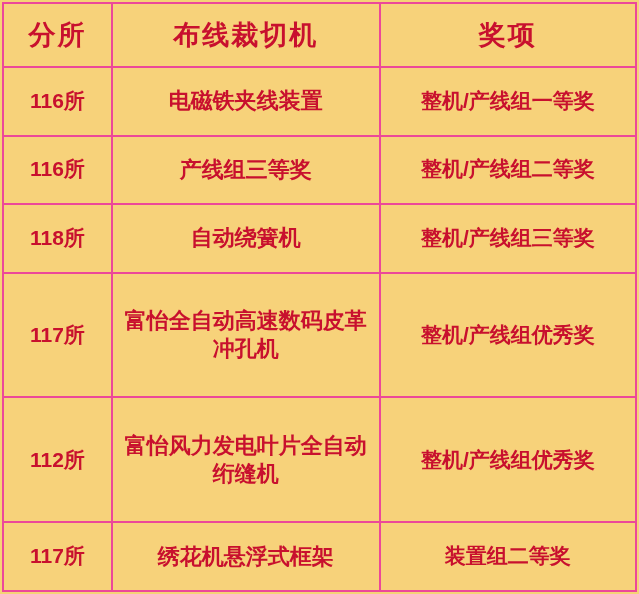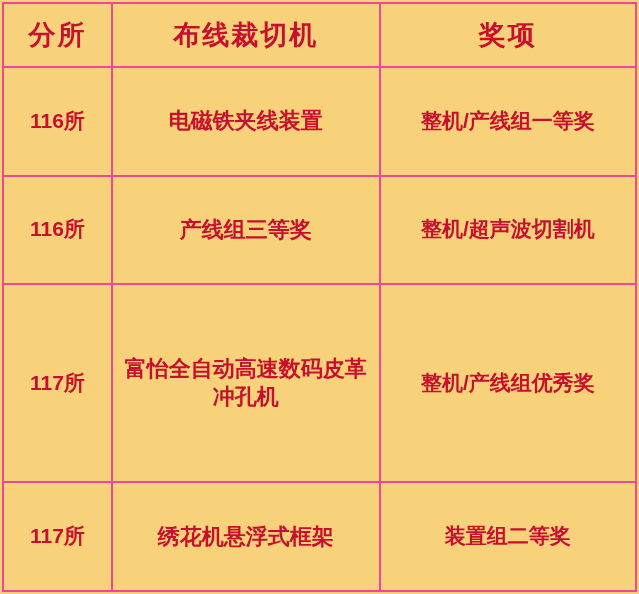--- a/index.html
+++ b/index.html
@@ -81,25 +81,35 @@
     </thead>
     <tbody>
       <tr>
         <td class="unit-cell">116所</td>
         <td class="name-cell">电磁铁夹线装置</td>
         <td class="award-cell">整机/产线组一等奖</td>
       </tr>
       <tr>
         <td class="unit-cell">116所</td>
         <td class="name-cell">产线组三等奖</td>
-        <td class="award-cell">整机/超声波切割机</td>
+        <td class="award-cell">整机/产线组二等奖</td>
+      </tr>
+      <tr>
+        <td class="unit-cell">118所</td>
+        <td class="name-cell">自动绕簧机</td>
+        <td class="award-cell">整机/产线组三等奖</td>
       </tr>
       <tr>
         <td class="unit-cell">117所</td>
         <td class="name-cell">富怡全自动高速数码皮革冲孔机</td>
+        <td class="award-cell">整机/产线组优秀奖</td>
+      </tr>
+      <tr>
+        <td class="unit-cell">112所</td>
+        <td class="name-cell">富怡风力发电叶片全自动绗缝机</td>
         <td class="award-cell">整机/产线组优秀奖</td>
       </tr>
       <tr>
         <td class="unit-cell">117所</td>
         <td class="name-cell">绣花机悬浮式框架</td>
         <td class="award-cell">装置组二等奖</td>
       </tr>
     </tbody>
   </table>
 </div>

